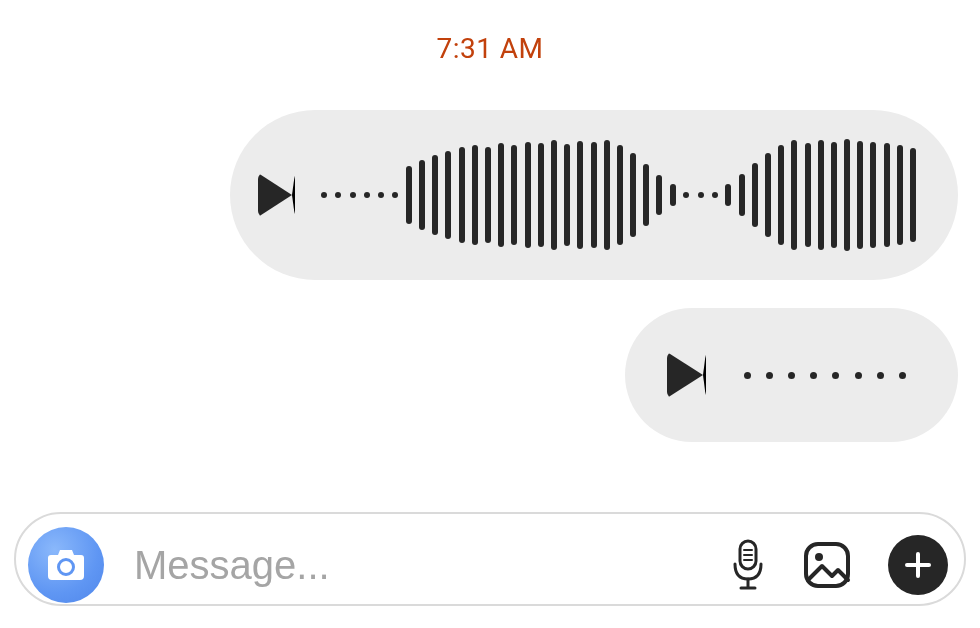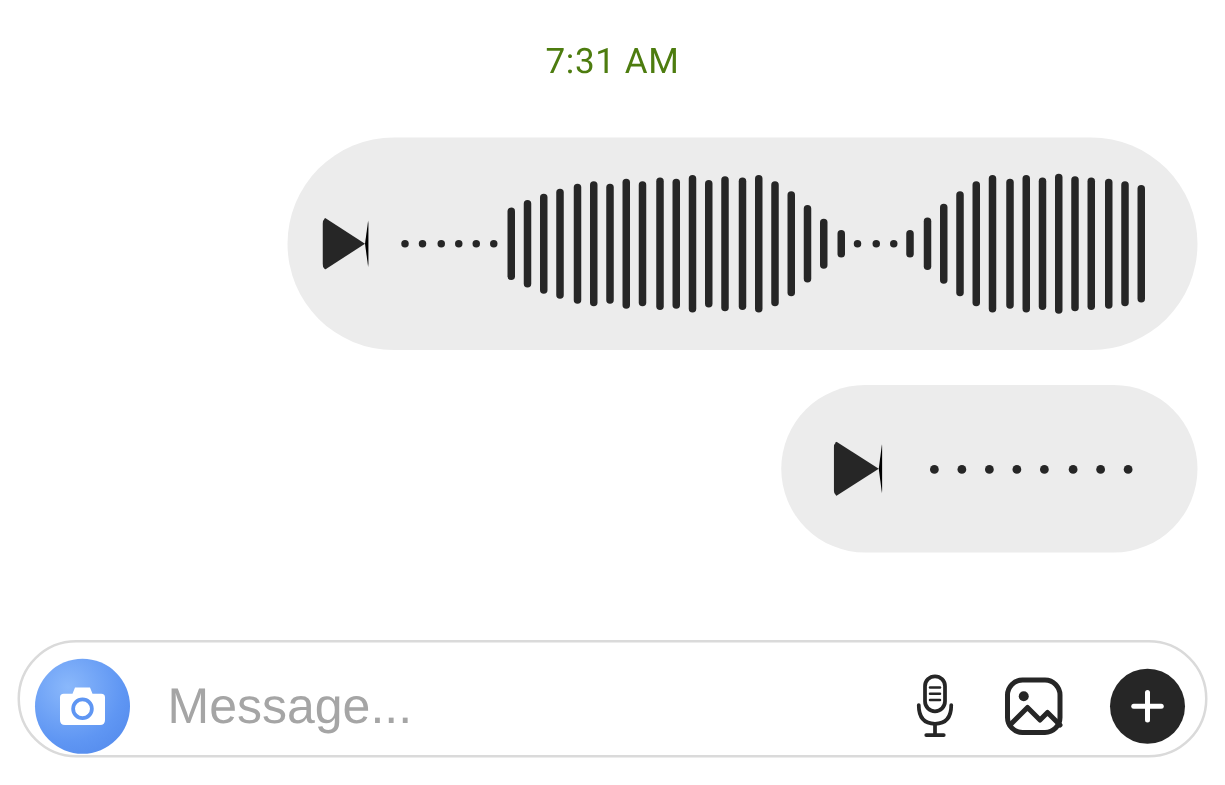--- a/index.html
+++ b/index.html
@@ -16,21 +16,21 @@
     position: relative;
     width: 100%;
     height: 100%;
   }
   .timestamp {
     position: absolute;
     top: 32px;
     left: 0;
     right: 0;
     text-align: center;
-    color: #4d7c0f;
+    color: #c2410c;
     font-size: 28px;
     letter-spacing: 0.5px;
   }
   .messages {
     position: absolute;
     top: 110px;
     right: 22px;
     display: flex;
     flex-direction: column;
     align-items: flex-end;

